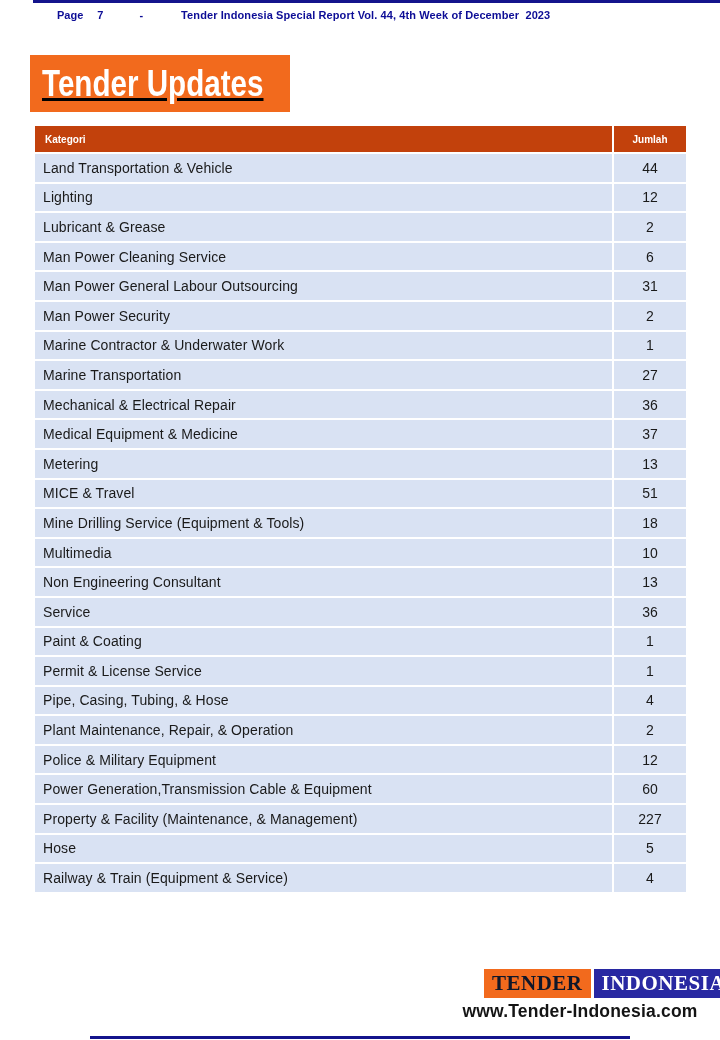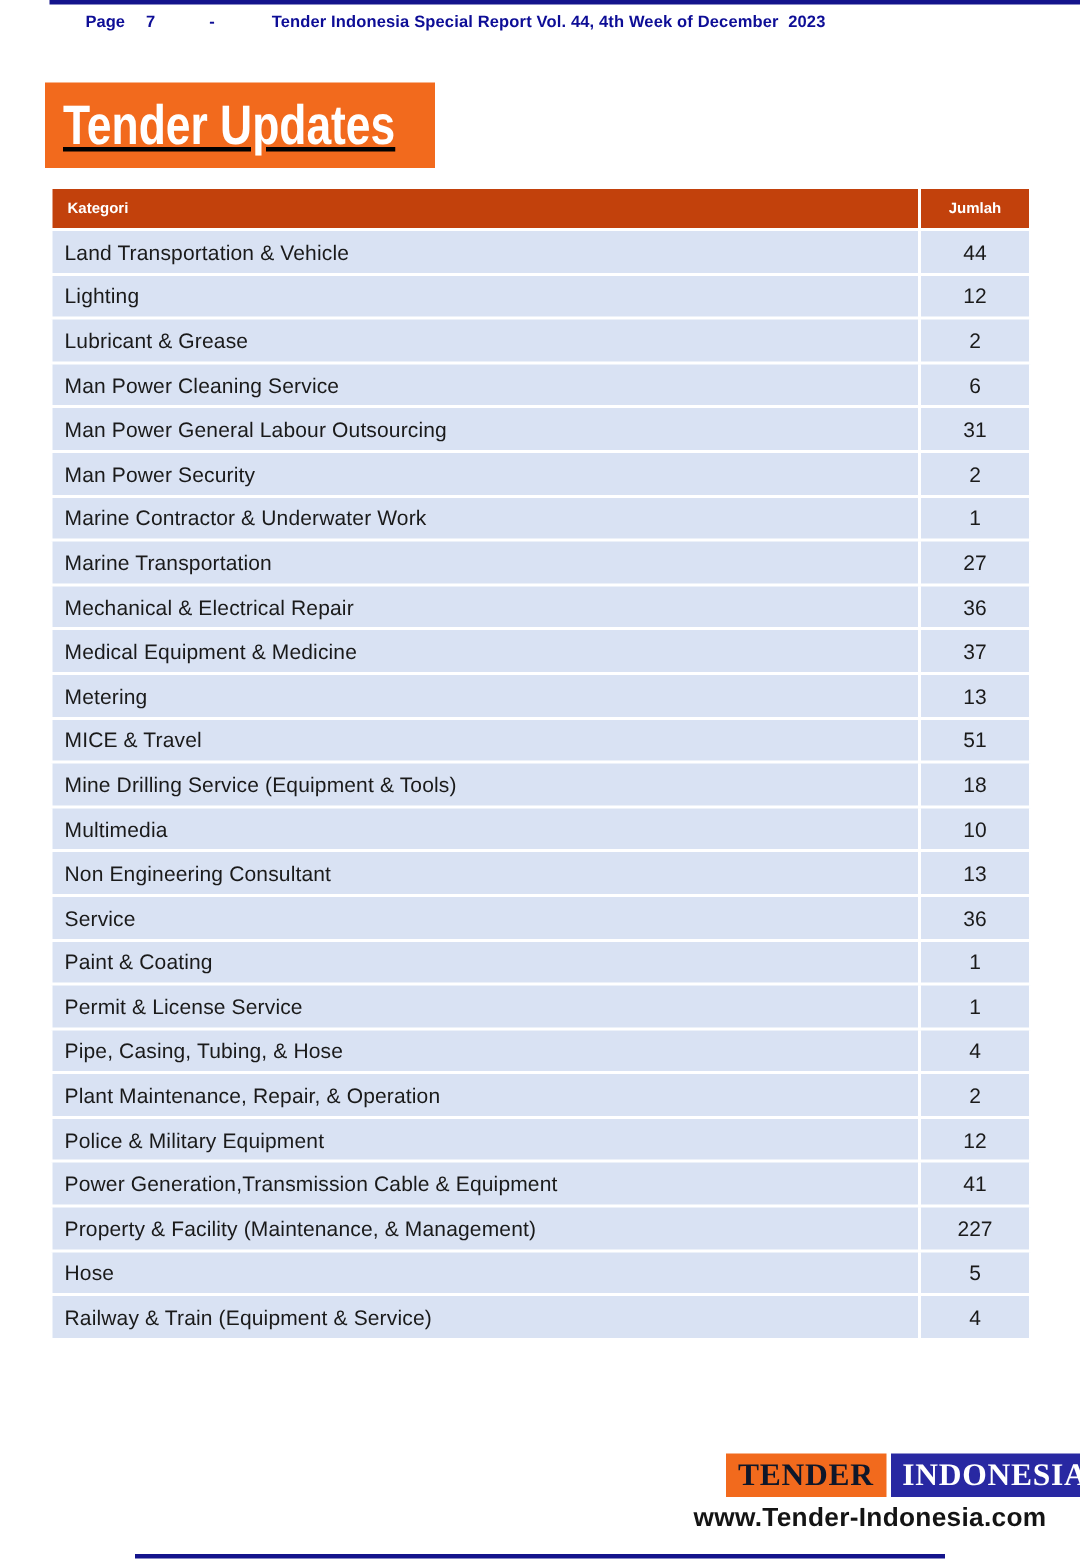--- a/index.html
+++ b/index.html
@@ -253,21 +253,21 @@
       <td class="cnt">2</td>
     </tr>
 
     <tr>
       <td class="cat">Police &amp; Military Equipment</td>
       <td class="cnt">12</td>
     </tr>
 
     <tr>
       <td class="cat">Power Generation,Transmission Cable &amp; Equipment</td>
-      <td class="cnt">41</td>
+      <td class="cnt">60</td>
     </tr>
 
     <tr>
       <td class="cat">Property &amp; Facility (Maintenance, &amp; Management)</td>
       <td class="cnt">227</td>
     </tr>
 
     <tr>
       <td class="cat">Hose</td>
       <td class="cnt">5</td>

